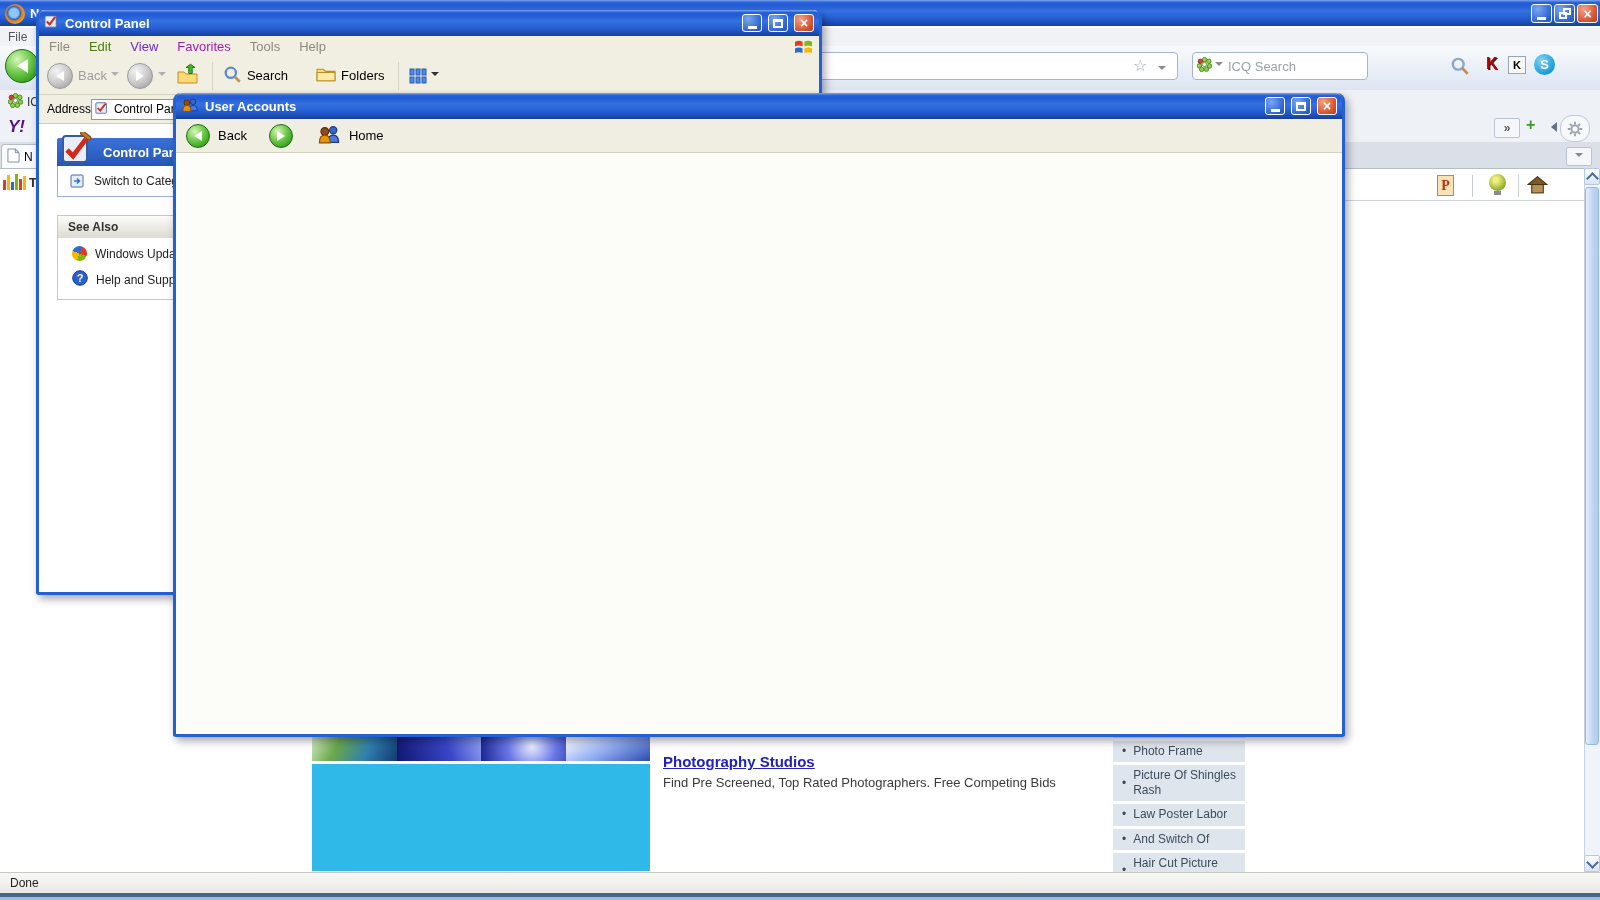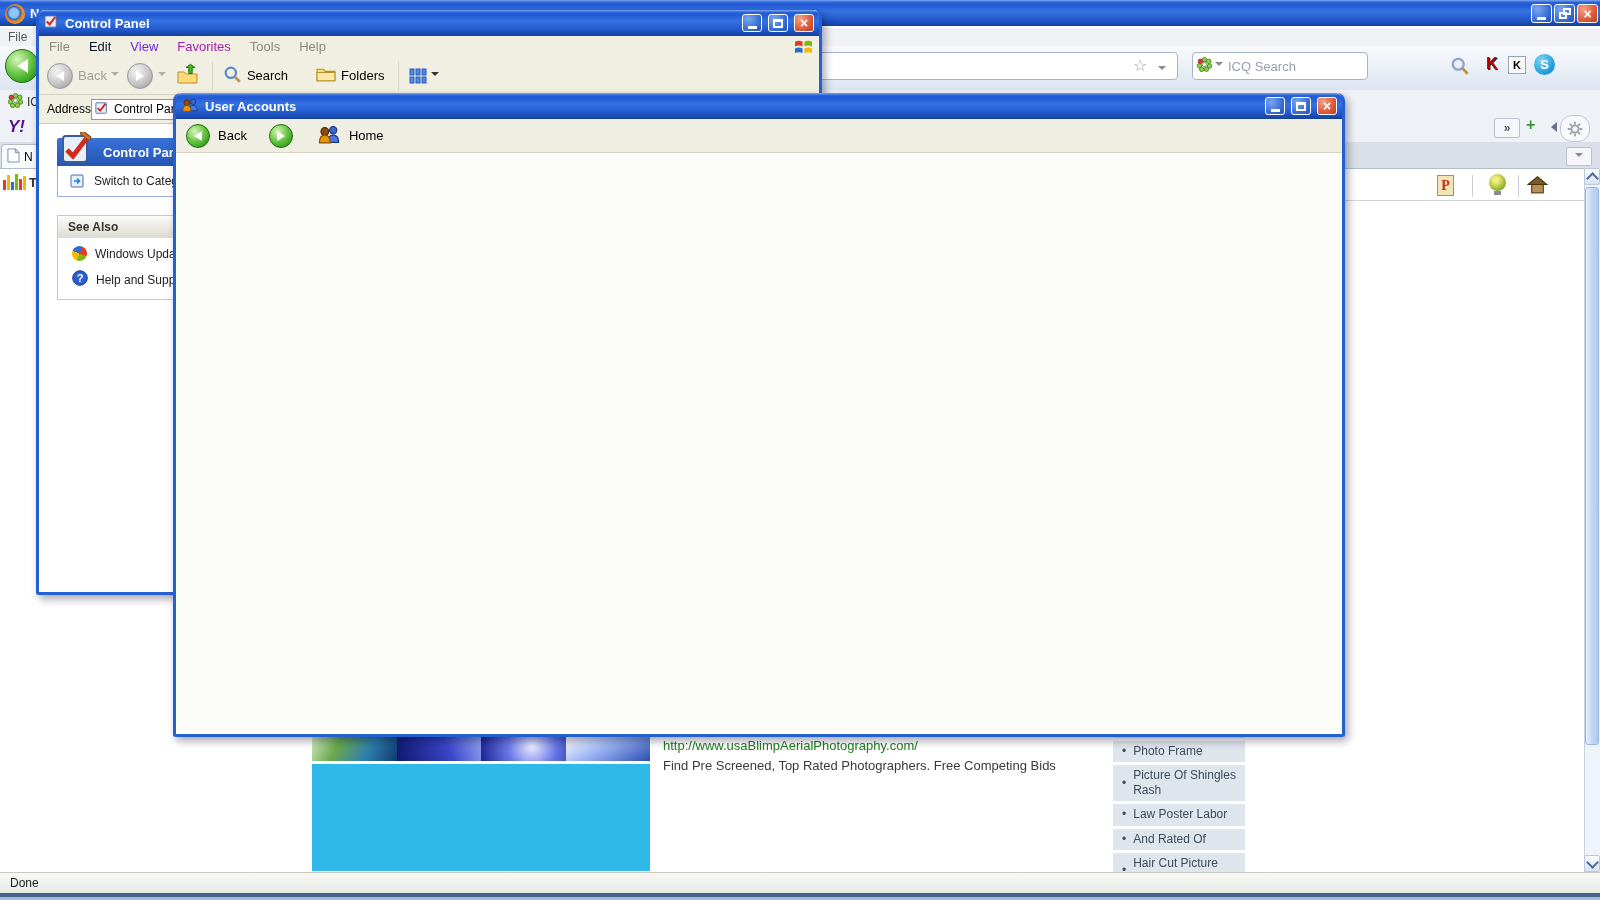--- a/index.html
+++ b/index.html
@@ -203,41 +203,41 @@
 
 <div class="abs" style="left:312px;top:737px;width:338px;height:24px;display:flex">
   <span style="flex:1;background:linear-gradient(115deg,#cfe8c0 0%,#6aa84a 30%,#2f7fae 65%,#123a6e 100%)"></span>
   <span style="flex:1;background:linear-gradient(250deg,#8fa0f0 0%,#3946c8 40%,#10166e 100%)"></span>
   <span style="flex:1;background:radial-gradient(circle at 60% 40%,#e8ecff 0%,#6a78e8 45%,#1a2390 100%)"></span>
   <span style="flex:1;background:linear-gradient(150deg,#ffffff 0%,#9ab4f4 45%,#2b4db0 100%)"></span>
 </div>
 <div class="abs" style="left:312px;top:764px;width:338px;height:107px;background:#2fb9e9"></div>
 
 <div class="abs" style="left:663px;top:736px;width:460px">
-  <div class="url-green" style="margin-top:2px">http://www.usaBlimpAerialPhotography.com/</div>
+  <div style="margin-top:17px;font-size:15px;font-weight:bold;color:#2121bb;text-decoration:underline">Photography Studios</div>
   <div style="margin-top:5px;font-size:13px;color:#3a3a3a">Find Pre Screened, Top Rated Photographers. Free Competing Bids</div>
 </div>
 
 <div class="abs" style="left:1113px;top:735px;width:132px">
   <div style="height:3px;background:#dfe5ec;margin-bottom:3px"></div>
   <div class="rel-item">
       <span class="rel-bullet">•</span>
       <span>Photo Frame</span>
     </div>
   <div class="rel-item">
       <span class="rel-bullet" style="align-self:center">•</span>
       <span>Picture Of Shingles Rash</span>
     </div>
   <div class="rel-item">
       <span class="rel-bullet">•</span>
       <span>Law Poster Labor</span>
     </div>
   <div class="rel-item">
       <span class="rel-bullet">•</span>
-      <span>And Rated Of</span>
+      <span>And Switch Of</span>
     </div>
   <div class="rel-item">
       <span class="rel-bullet" style="align-self:center">•</span>
       <span>Hair Cut Picture Short</span>
     </div>
   <div class="rel-item" style="height:7px;overflow:hidden;margin-bottom:0">
     <span class="rel-bullet">•</span>
       <span>Guide Pict</span>
     </div>
 </div>
@@ -273,21 +273,21 @@
       </span>
     <span class="winbtn sm blue">
         <span class="g-max"></span>
       </span>
     <span class="winbtn sm red">
         <span class="g-close">×</span>
       </span>
   </div>
   <div style="height:21px;background:#f1efe2;display:flex;align-items:center;gap:19px;padding-left:10px;position:relative">
     <span style="color:#8e897c;font-size:13px">File</span>
-    <span style="color:#0f172a;font-size:13px">Edit</span>
+    <span style="color:#4d7c0f;font-size:13px">Edit</span>
     <span style="color:#6d28d9;font-size:13px">View</span>
     <span style="color:#a21caf;font-size:13px">Favorites</span>
     <span style="color:#8e897c;font-size:13px">Tools</span>
     <span style="color:#8e897c;font-size:13px">Help</span>
     <span style="position:absolute;right:6px;top:2px">
       <svg width="19" height="17" viewBox="0 0 20 18">
         <path d="M1 4 Q5 2 9 4 L9 9 Q5 7 1 9 Z" fill="#e33b22"></path>
           <path d="M11 4 Q15 2 19 4 L19 9 Q15 7 11 9 Z" fill="#7db80a"></path>
         <path d="M1 11 Q5 9 9 11 L9 16 Q5 14 1 16 Z" fill="#2b6cd4"></path>
           <path d="M11 11 Q15 9 19 11 L19 16 Q15 14 11 16 Z" fill="#f8b700"></path>

